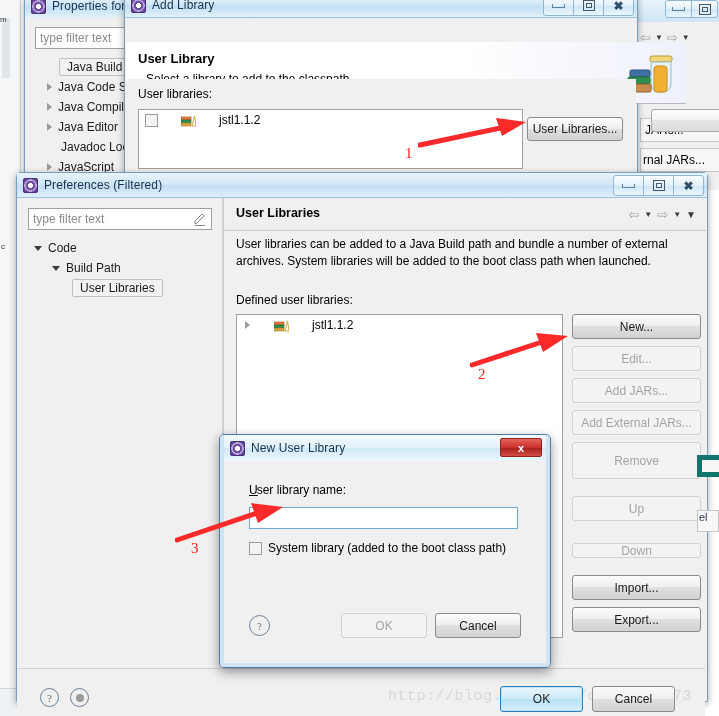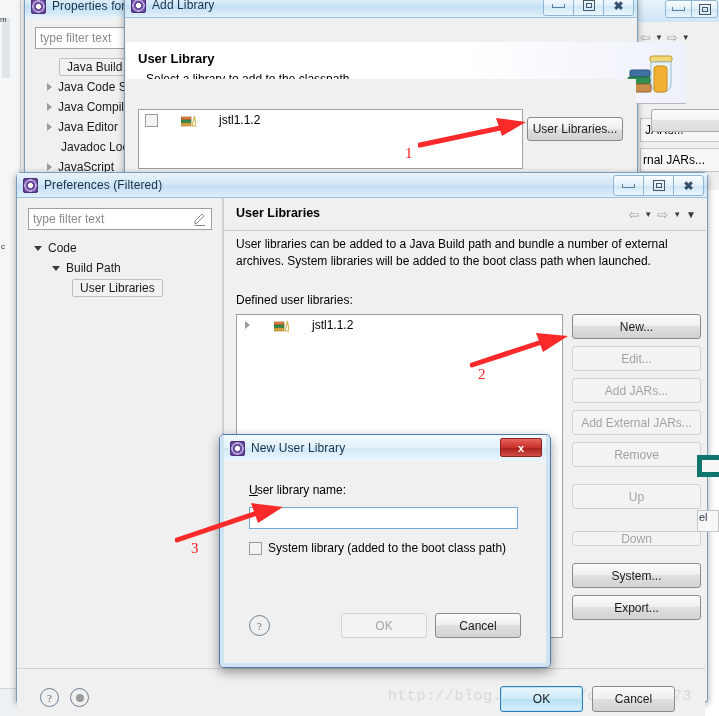--- a/index.html
+++ b/index.html
@@ -249,20 +249,21 @@
       <rect x="30" y="8" width="22" height="6" rx="2" fill="#f0d87a" stroke="#b99b2e" stroke-width="1"></rect>
       <path d="M31 14 h20 v22 a8 8 0 0 1 -8 8 h-4 a8 8 0 0 1 -8 -8 z" fill="#e8f4fb" stroke="#9bb9cc" stroke-width="1"></path>
       <rect x="34" y="18" width="13" height="26" rx="3" fill="#f2b134" stroke="#c68a16" stroke-width="1"></rect>
       <rect x="10" y="22" width="20" height="7" rx="1.5" fill="#3f72a3" stroke="#27527a" stroke-width="1"></rect>
       <rect x="8" y="29" width="22" height="7" rx="1.5" fill="#2f8f52" stroke="#1f6b3a" stroke-width="1"></rect>
       <rect x="9" y="36" width="22" height="8" rx="1.5" fill="#c98b4a" stroke="#96632f" stroke-width="1"></rect>
     </svg>
   </div>
 
   <div class="abs" style="left:1px;top:86px;width:510px;height:93px;background:#f0f0f0;">
+    <div class="lbl" style="margin:8px 0 5px 12px;">User libraries:</div>
     <div class="listbox" style="position:absolute;left:12px;top:30px;width:383px;height:58px;">
       <div class="row">
         <span class="cbx"></span>
         <svg class="books" viewBox="0 0 15 13">
           <rect x="0" y="3" width="10" height="3" fill="#e07b39" stroke="#a8541d" stroke-width=".6"></rect>
           <rect x="0" y="6" width="10" height="3" fill="#2f8f52" stroke="#1f6b3a" stroke-width=".6"></rect>
           <rect x="0" y="9" width="10" height="3" fill="#d9a441" stroke="#a87a20" stroke-width=".6"></rect>
           <path d="M11 12 L13.5 2 L15 12 Z" fill="#fff" stroke="#c8a021" stroke-width=".9"></path>
         </svg>
         <span>jstl1.1.2</span>
@@ -360,31 +361,31 @@
       </div>
       <div class="btn dis" style="width:129px;height:25px;margin-top:7px;">
         <span>Edit...</span>
       </div>
       <div class="btn dis" style="width:129px;height:25px;margin-top:7px;">
         <span>Add JARs...</span>
       </div>
       <div class="btn dis" style="width:129px;height:25px;margin-top:7px;">
         <span>Add External JARs...</span>
       </div>
-      <div class="btn dis" style="width:129px;height:25px;margin-top:7px;">
+      <div class="btn dis" style="width:129px;height:37px;margin-top:7px;">
         <span>Remove</span>
       </div>
       <div class="btn dis" style="width:129px;height:25px;margin-top:17px;">
         <span>Up</span>
       </div>
       <div class="btn dis" style="width:129px;height:15px;margin-top:22px;">
         <span>Down</span>
       </div>
       <div class="btn strong" style="width:129px;height:25px;margin-top:17px;">
-        <span>System...</span>
+        <span>Import...</span>
       </div>
       <div class="btn strong" style="width:129px;height:25px;margin-top:7px;">
         <span>Export...</span>
       </div>
     </div>
   </div>
 
   <div class="abs dlg-sep" style="left:1px;top:497px;width:688px;height:30px;background:#f0f0f0;"></div>
 </div>
 

